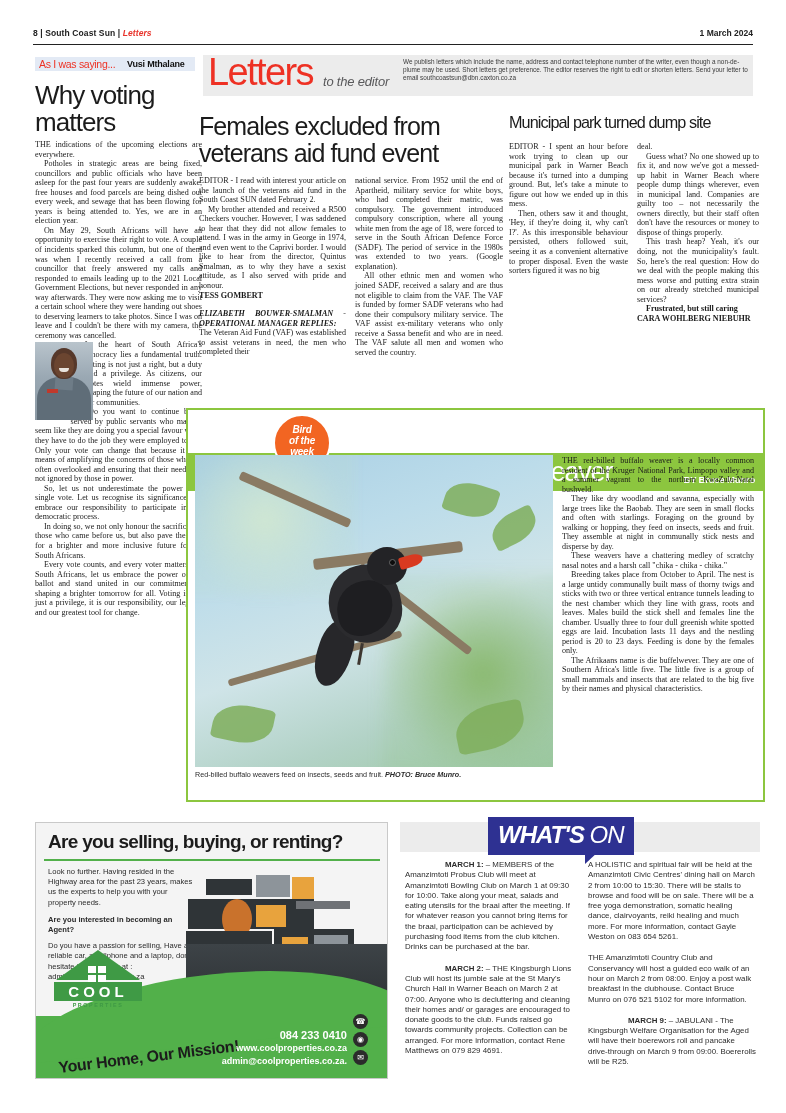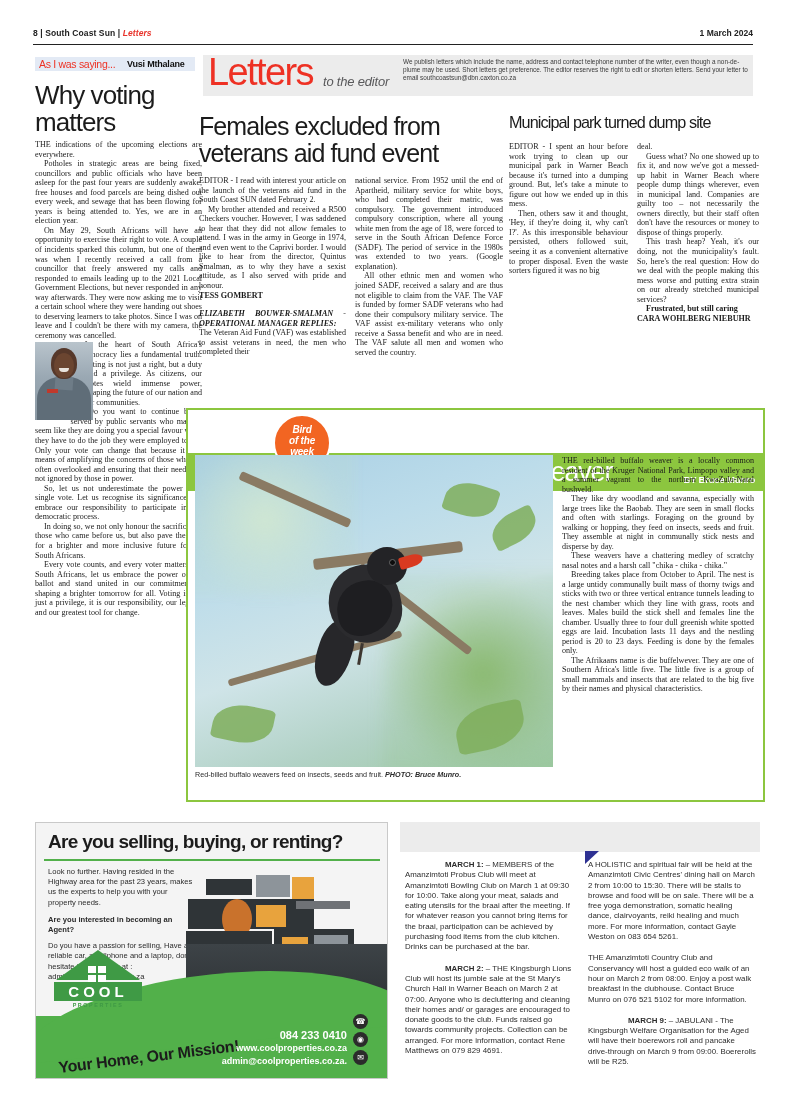--- a/index.html
+++ b/index.html
@@ -299,20 +299,24 @@
     </div>
     <div class="ad-icons">
       <div>☎</div>
       <div>◉</div>
       <div>✉</div>
     </div>
   </div>
 
   <div class="won">
     <div class="won-band"></div>
+    <div class="won-logo">
+      <span>WHAT'S</span>
+      <span class="on">ON</span>
+    </div>
     <div class="won-tail"></div>
 
     <div class="won-col l">
       <p><b>MARCH 1:</b><span> – MEMBERS of the Amanzimtoti Probus Club will meet at Amanzimtoti Bowling Club on March 1 at 09:30 for 10:00. Take along your meat, salads and eating utensils for the braai after the meeting. If for whatever reason you cannot bring items for the braai, participation can be achieved by purchasing food items from the club kitchen. Drinks can be purchased at the bar.</span></p>
       <p><b>MARCH 2:</b><span> – THE Kingsburgh Lions Club will host its jumble sale at the St Mary's Church Hall in Warner Beach on March 2 at 07:00. Anyone who is decluttering and cleaning their homes and/ or garages are encouraged to donate goods to the club. Funds raised go towards community projects. Collection can be arranged. For more information, contact Rene Matthews on 079 829 4691.</span></p>
     </div>
 
     <div class="won-col r">
       <p><span>A HOLISTIC and spiritual fair will be held at the Amanzimtoti Civic Centres' dining hall on March 2 from 10:00 to 15:30. There will be stalls to browse and food will be on sale. There will be a free yoga demonstration, somatic healing dance, clairvoyants, reiki healing and much more. For more information, contact Gayle Weston on 083 654 5261.</span></p>
       <p><span>THE Amanzimtoti Country Club and Conservancy will host a guided eco walk of an hour on March 2 from 08:00. Enjoy a post walk breakfast in the clubhouse. Contact Bruce Munro on 076 521 5102 for more information.</span></p>

